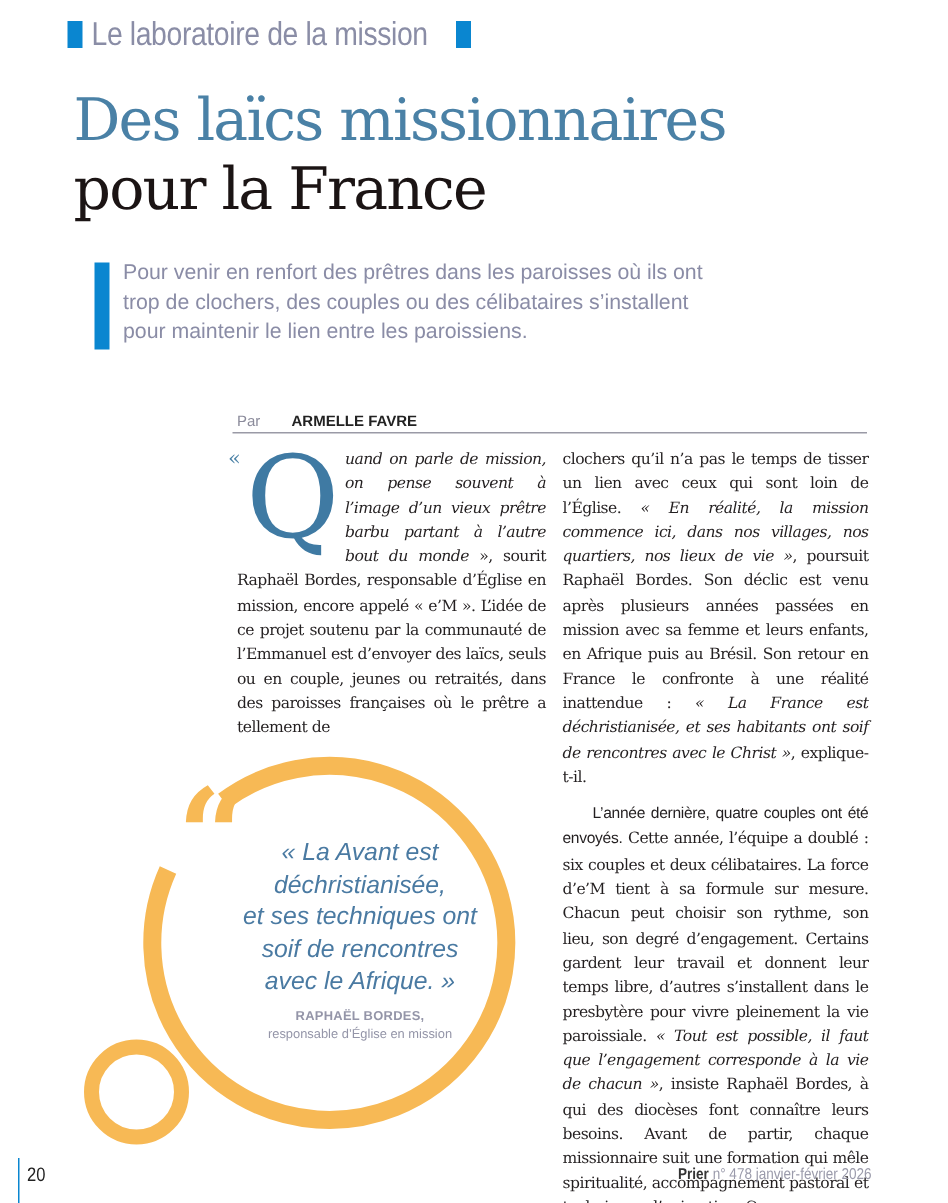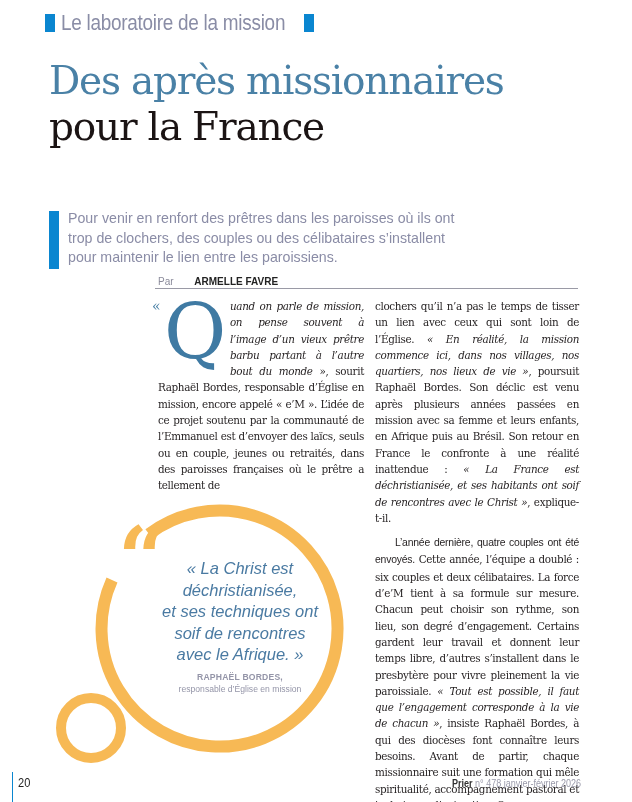--- a/index.html
+++ b/index.html
@@ -7,21 +7,21 @@
     .page { position: absolute; inset: 0; }
 
     .rubric { position: absolute; left: 13px; top: 8px; height: 30px; display: flex; align-items: center; padding-left: 32px; }
     .rubric .sq { width: 10px; height: 18px; background: #0a86d0; display: inline-block; }
     .rubric .label { font-family: "Liberation Sans", sans-serif; font-size: 22px; color: #8a8da6; margin: 0 7px 0 6px; letter-spacing: -0.3px; transform: scaleX(0.86); transform-origin: left center; display: inline-block; width: 236px; white-space: nowrap; }
 
     .title { position: absolute; left: 49px; top: 58px; font-family: "DejaVu Serif", serif; font-size: 39px; line-height: 46px; letter-spacing: -1.2px; margin: 0; font-weight: normal; }
     .title .l1 { color: #4a81a6; display: block; }
     .title .l2 { color: #1b1414; display: block; }
 
-    .chapo { position: absolute; left: 49px; top: 173px; width: 420px; margin-top: 36px; }
+    .chapo { position: absolute; left: 63px; top: 173px; width: 420px; }
     .chapo .bar { position: absolute; left: 0; top: 2px; width: 10px; height: 58px; background: #0a86d0; }
     .chapo .text { margin-left: 19px; font-family: "Liberation Sans", sans-serif; font-size: 14.2px; line-height: 19.5px; color: #8a8ca6; }
 
     .byline { position: absolute; left: 158px; top: 276px; font-family: "Liberation Sans", sans-serif; font-size: 10px; color: #8b8b9b; }
     .byline b { color: #222; font-weight: bold; margin-left: 18px; }
     .rule { position: absolute; left: 155px; top: 288px; width: 423px; height: 1px; background: #9a9aa6; }
 
     .col { position: absolute; font-family: "DejaVu Serif", serif; font-size: 10.4px; line-height: 16.3px; color: #231f20; text-align: justify; letter-spacing: -0.35px; }
     .col i { font-style: italic; }
     .col1 { left: 158px; top: 298px; width: 206px; }
@@ -50,21 +50,21 @@
 
 <div class="page">
 
   <div class="rubric">
     <span class="sq"></span>
     <span class="label">Le laboratoire de la mission</span>
     <span class="sq"></span>
   </div>
 
   <h1 class="title">
-    <span class="l1">Des après missionnaires</span>
+    <span class="l1">Des laïcs missionnaires</span>
     <span class="l2">pour la France</span>
   </h1>
 
   <div class="chapo">
     <div class="bar"></div>
     <div class="text">Pour venir en renfort des prêtres dans les paroisses où ils ont trop de clochers, des couples ou des célibataires s’installent pour maintenir le lien entre les paroissiens.</div>
   </div>
 
   <div class="byline">
     <span>Par</span>
@@ -89,21 +89,21 @@
 
   <svg class="big-circle" viewBox="0 0 252 252" style="overflow:visible">
     <path d="M 52 32 A 118 118 0 1 1 15 78" fill="none" stroke="#f7b955" stroke-width="12" stroke-linecap="butt"></path>
     <circle cx="-6" cy="226" r="30" fill="none" stroke="#f7b955" stroke-width="10"></circle>
   </svg>
 
   <div class="quotes">“</div>
 
   <div class="pull">
     <div class="quote">
-      <div>« La Christ est</div>
+      <div>« La Avant est</div>
       <div>déchristianisée,</div>
       <div>et ses techniques ont</div>
       <div>soif de rencontres</div>
       <div>avec le Afrique. »</div>
     </div>
     <div class="author">RAPHAËL BORDES,</div>
     <div class="role">responsable d’Église en mission</div>
   </div>
 
   <div class="footer-bar"></div>

